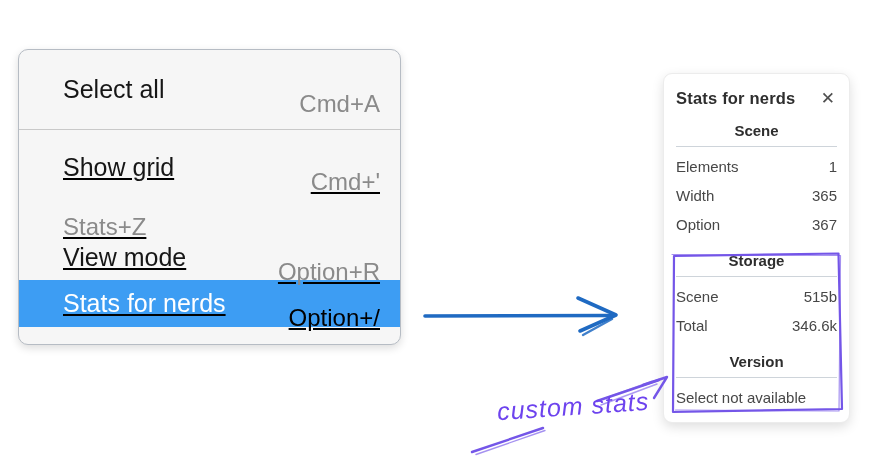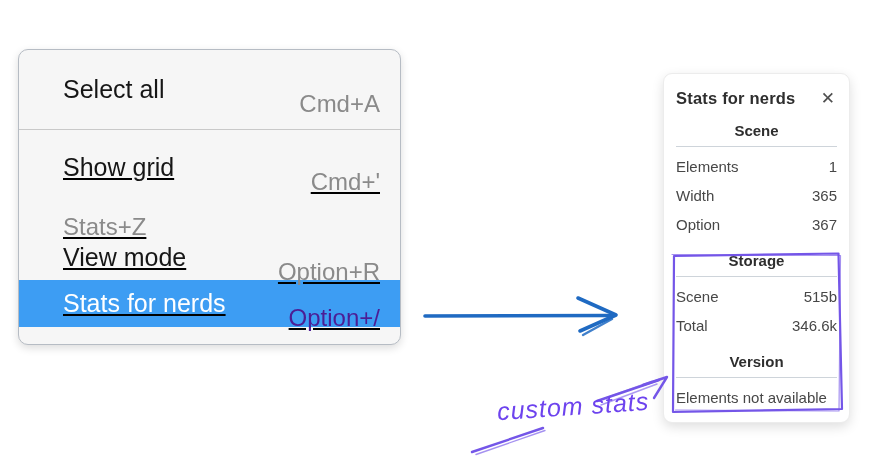--- a/index.html
+++ b/index.html
@@ -24,21 +24,21 @@
     padding:0 20px 0 44px;
     font-size:25px;color:#161616;cursor:default;
   }
   .menu-item .shortcut{color:#8a8a8a;font-size:24px;margin-top:28px;}
   .menu-item.top-item{height:79px;}
   .menu-divider{border-top:1.5px solid #c9c9c9;height:0;}
   .menu-group{padding:15px 0 17px;text-decoration:underline;}
   .menu-item.selected{
     background:#3d9df3;color:#ffffff;height:47px;
   }
-  .menu-item.selected .shortcut{color:#4c1d95;}
+  .menu-item.selected .shortcut{color:#000000;}
 
   
   .stats-panel{
     position:absolute;left:663px;top:73px;width:187px;height:350px;
     box-sizing:border-box;
     background:#ffffff;
     border:1px solid #ececec;
     border-radius:9px;
     box-shadow:0 4px 12px rgba(0,0,0,.13);
     padding:14px 12px 10px;
@@ -129,21 +129,21 @@
     </div>
     <div class="stat-row">
       <span>Total</span>
       <span>346.6k</span>
     </div>
   </div>
 
   <div>
     <div class="section-heading">Version</div>
     <hr class="section-divider">
-    <div class="stat-note">Elements not available</div>
+    <div class="stat-note">Select not available</div>
   </div>
 </div>
 
 <svg class="annotation-layer" width="873" height="461" viewBox="0 0 873 461">
 
   <g fill="none" stroke-width="3.6" stroke-linecap="round" stroke-linejoin="round" stroke="#1f6ac2">
     <path d="M425 316 L610 315.5"></path>
     <path d="M578 298 L616 315 L580 331"></path>
     <path d="M612 319 L583 335" stroke-width="2.4" opacity="0.85"></path>
   </g>

